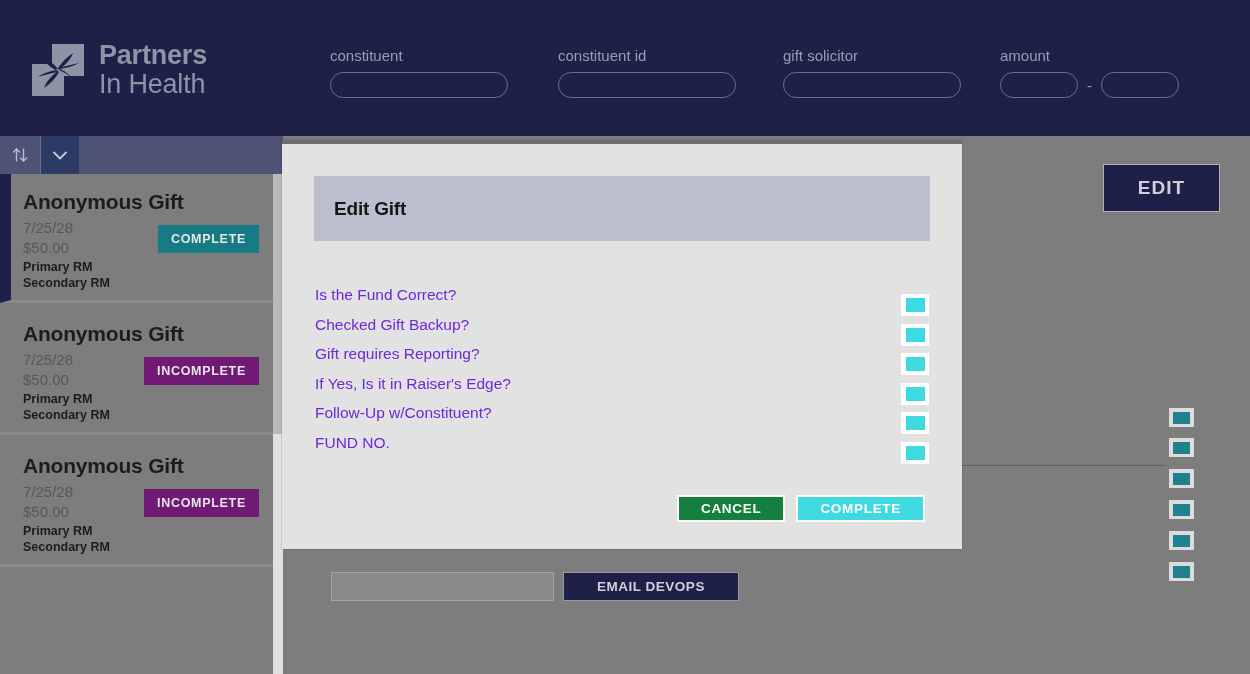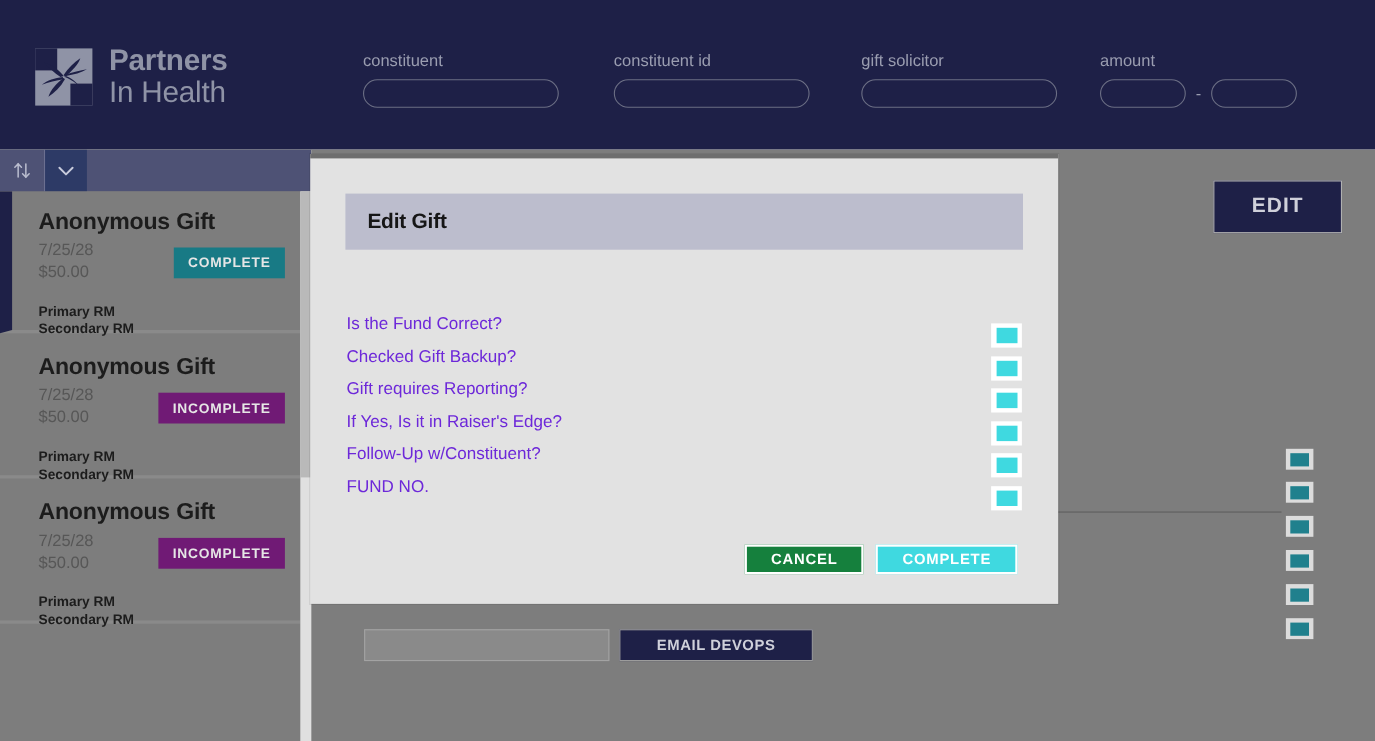--- a/index.html
+++ b/index.html
@@ -104,38 +104,38 @@
 
   .gift-card {
     position: absolute; left: 0;
     width: 273px;
     background: #7d7d7d;
     box-sizing: border-box;
     border-bottom: 3px solid #8a8a8a;
   }
   .gift-card.selected { border-left: 11px solid #1e2047; }
   .gift-card.plain { padding-left: 11px; }
-  .gift-inner { padding: 16px 14px 14px 24px; position: relative; }
+  .gift-inner { padding: 16px 14px 14px 12px; position: relative; }
   .gift-title {
     font-size: 21px; font-weight: bold; color: #1c1c1c;
     margin: 0 0 4px 0; letter-spacing: -0.2px;
   }
   .gift-date, .gift-amount {
     font-size: 15px; color: #575757; line-height: 1.35;
   }
   .gift-badge {
     position: absolute; right: 14px; top: 51px;
     padding: 7px 13px;
     font-size: 12.5px; font-weight: bold; color: #e6e6e6;
     letter-spacing: 0.7px;
   }
   .badge-complete { background: #187a85; }
   .badge-incomplete { background: #701a75; }
   .gift-rm {
-    margin-top: 16px;
+    margin-top: 0;
     font-size: 12.5px; font-weight: bold; color: #1c1c1c;
     line-height: 1.35;
   }
   .sb-scrollbar {
     position: absolute; right: 0; top: 38px;
     width: 10px; height: 500px;
     background: #e0e0e0;
   }
   .sb-thumb {
     position: absolute; left: 0; top: 0;
@@ -200,21 +200,21 @@
   .modal {
     position: absolute; left: 282px; top: 140px;
     width: 680px; height: 409px;
     background: #e2e2e2;
     border-top: 4px solid #6e6e6e;
     box-sizing: border-box;
     box-shadow: 0 0 0 1px rgba(0,0,0,0.08);
   }
   .modal-header {
     position: absolute; left: 32px; top: 32px;
-    width: 616px; height: 51px;
+    width: 616px; height: 65px;
     background: #bcbdcd;
   }
   .modal-title {
     position: absolute; left: 20px; top: 50%;
     transform: translateY(-50%);
     font-size: 19px; font-weight: bold; color: #161616;
     letter-spacing: -0.2px;
   }
   .modal-body {
     position: absolute; left: 33px; top: 142px;

